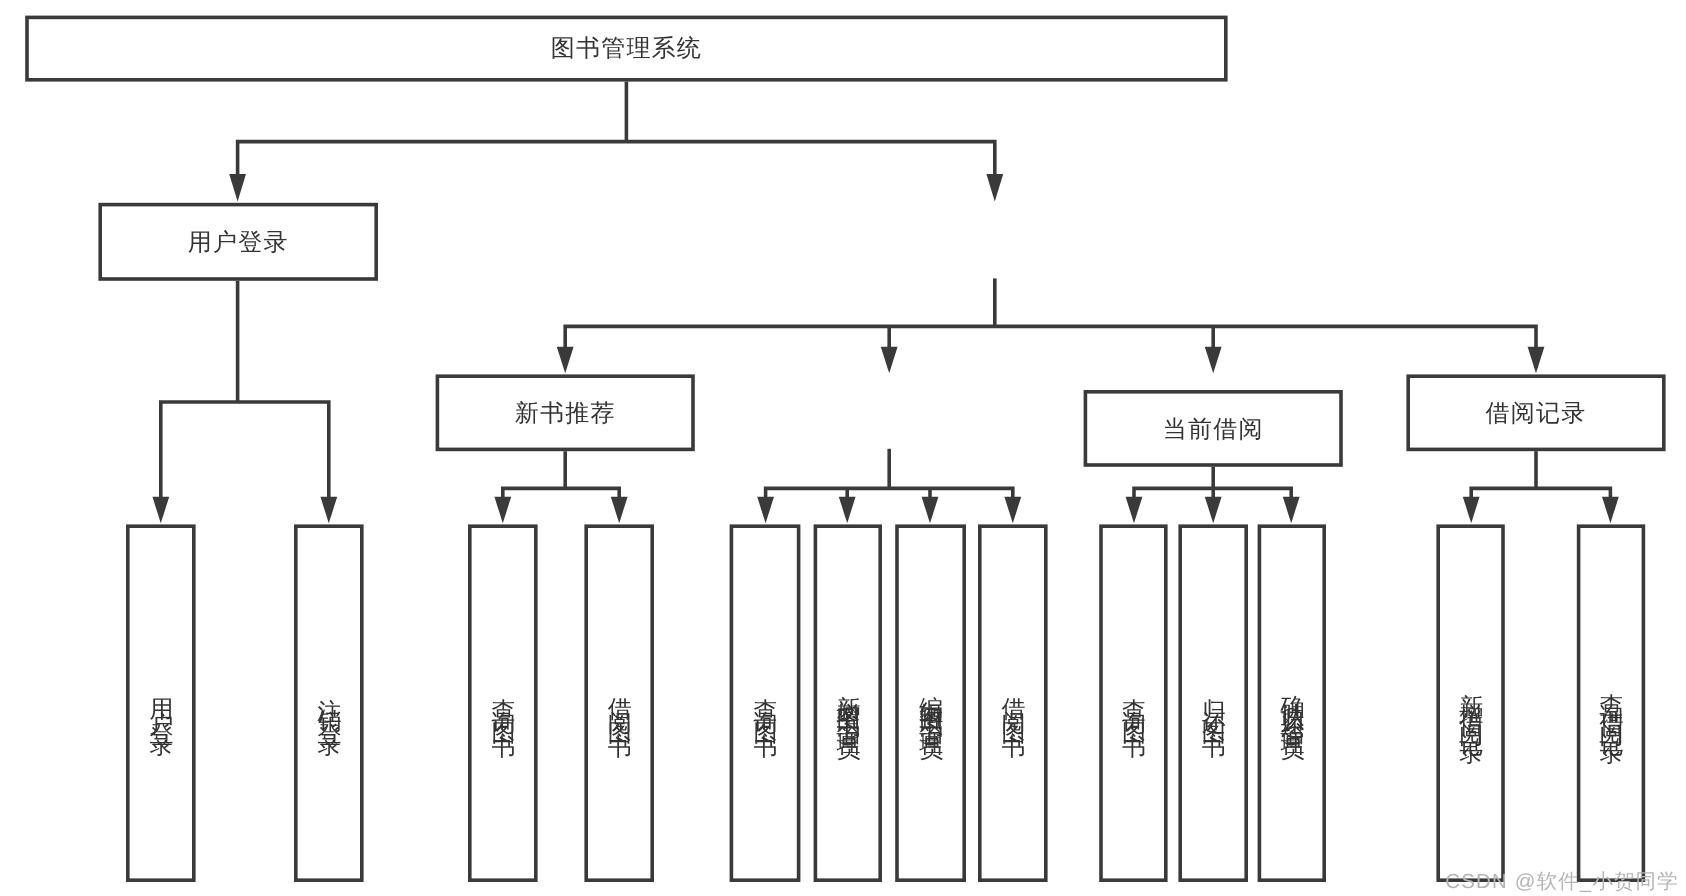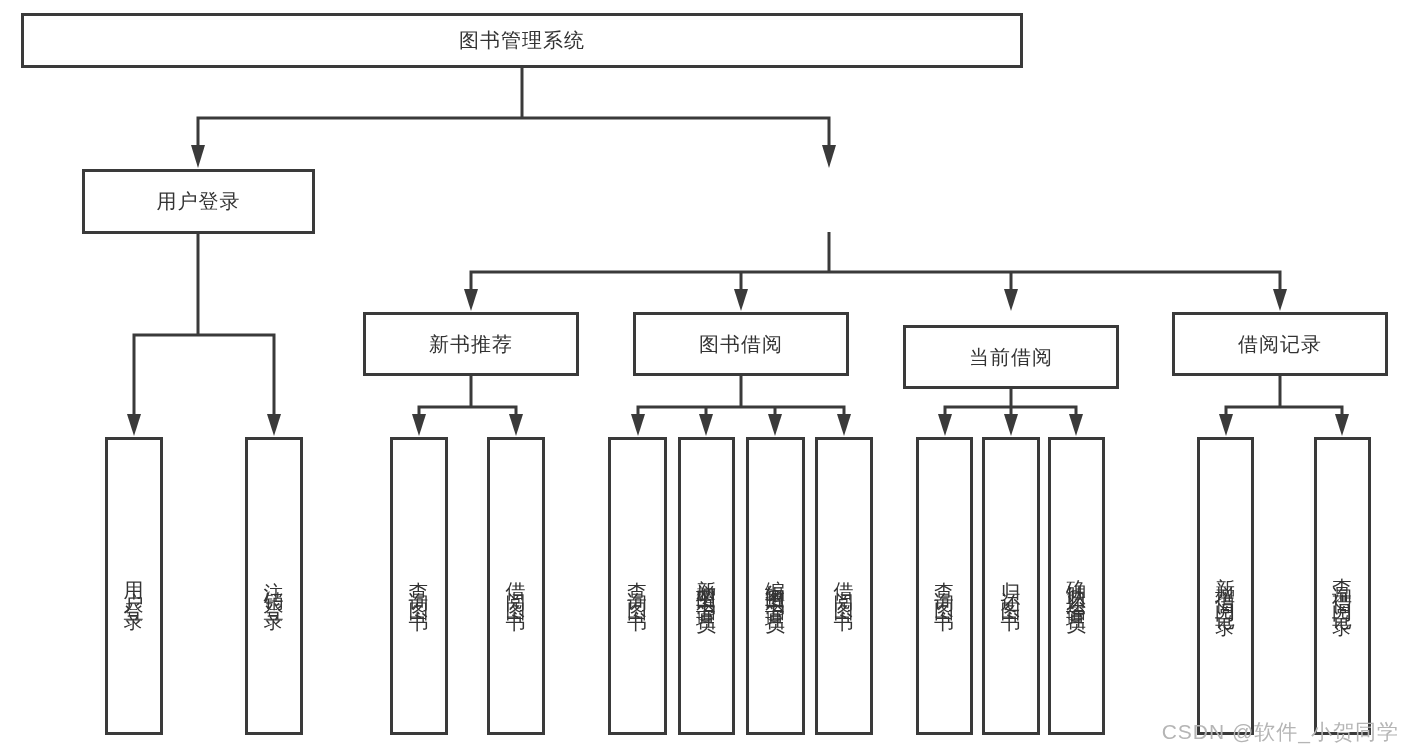--- a/index.html
+++ b/index.html
@@ -19,21 +19,21 @@
     top:437px;height:298px;
     display:flex;align-items:center;justify-content:center;
   }
   .vbox span{
     writing-mode:vertical-rl;text-orientation:mixed;
     font-size:20px;color:#333;letter-spacing:10px;line-height:1.0;
   }
   .vbox.med span{letter-spacing:8px;}
   .vbox.tight span{letter-spacing:5px;}
   #watermark{
-    position:absolute;right:6px;bottom:1px;font-size:21px;color:#b5b5b5;
+    position:absolute;right:6px;bottom:1px;font-size:17px;color:#b5b5b5;
     letter-spacing:1px;z-index:10;white-space:nowrap;
   }
   .wire{stroke:#3a3a3a;stroke-width:3;fill:none;}
   .arrow{fill:#3a3a3a;stroke:none;}
 </style>
 </head>
 <body>
 
 <div id="stage">
 
@@ -85,21 +85,20 @@
       <polygon class="arrow" points="1219,414 1233,414 1226,436"></polygon>
       <polygon class="arrow" points="1335,414 1349,414 1342,436"></polygon>
     </g>
   </svg>
 
   <div class="hbox" style="left:21px;top:13px;width:1002px;height:55px;">图书管理系统</div>
 
   <div class="hbox" style="left:82px;top:169px;width:233px;height:65px;">用户登录</div>
 
   <div class="hbox" style="left:363px;top:312px;width:216px;height:64px;text-align:right;">新书推荐</div>
-  <div class="hbox" style="left:633px;top:312px;width:216px;height:64px;">图书借阅</div>
   <div class="hbox" style="left:903px;top:325px;width:216px;height:64px;">当前借阅</div>
   <div class="hbox" style="left:1172px;top:312px;width:216px;height:64px;">借阅记录</div>
 
   <div class="vbox" style="left:105px;width:58px;">
     <span>用户登录</span>
   </div>
   <div class="vbox" style="left:245px;width:58px;">
     <span>注销登录</span>
   </div>
 

